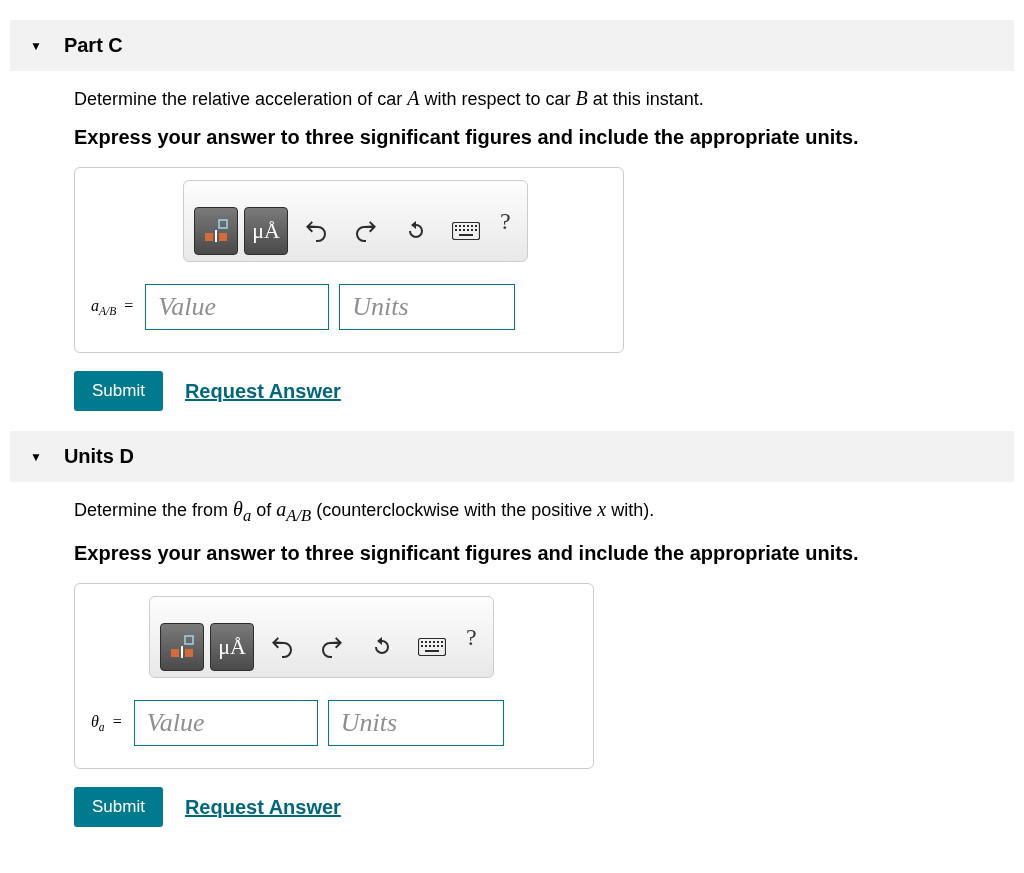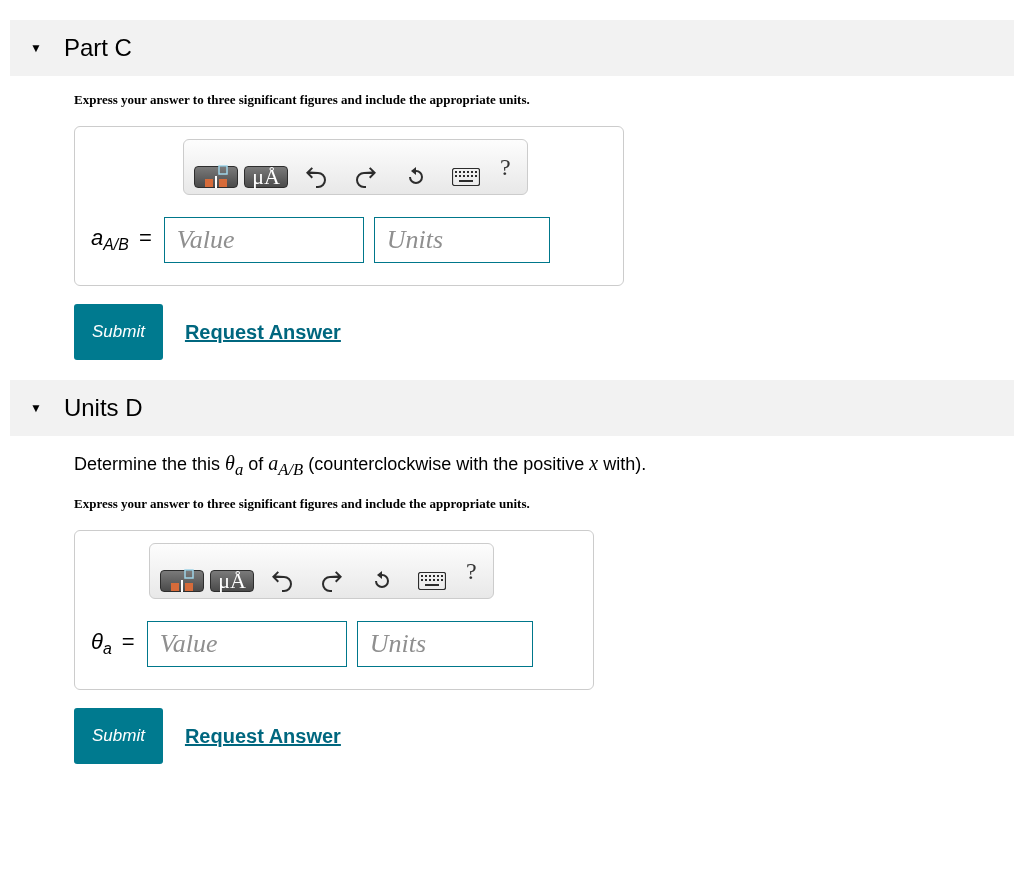--- a/index.html
+++ b/index.html
@@ -17,55 +17,54 @@
     display: flex;
     align-items: center;
     margin: 20px 0 16px 0;
   }
   .part-header .caret {
     font-size: 12px;
     margin-right: 22px;
     color: #000;
   }
   .part-header .title {
-    font-weight: 400;
-    font-size: 24px;
+    font-weight: 700;
+    font-size: 20px;
   }
   .question-body {
     padding: 0 0 0 64px;
   }
   .prompt {
     font-size: 18px;
     margin: 10px 0 16px 0;
   }
   .prompt .mi { font-family: 'Times New Roman', serif; font-style: italic; font-size: 20px; }
   .instr {
     font-weight: 700;
-    font-size: 13px;
+    font-size: 20px;
     margin: 16px 0 18px 0;
-    font-family: Liberation Serif, serif;
   }
   .answer-panel {
     border: 1px solid #ccc;
     border-radius: 6px;
     padding: 12px 16px 22px 16px;
     width: 550px;
   }
   .toolbar {
     display: inline-flex;
     align-items: center;
     background: linear-gradient(#fdfdfd,#e8e8e8);
     border: 1px solid #ccc;
     border-radius: 6px;
     padding: 6px 10px;
     margin: 0 0 22px 92px;
     gap: 6px;
   }
   .tbtn {
-    width: 44px; height: 22px;
+    width: 44px; height: 48px;
     display: inline-flex; align-items: center; justify-content: center;
     border-radius: 4px;
     cursor: pointer;
     margin-top: 20px;
   }
   .tbtn.dark {
     background: linear-gradient(#7a7a7a,#4a4a4a);
     border: 1px solid #2d2d2d;
     color: #fff;
   }
@@ -81,58 +80,57 @@
   .keyboard-icon {
     display: inline-flex;
     padding: 2px 4px;
   }
   .inputs-row {
     display: flex;
     align-items: center;
     gap: 10px;
   }
   .varlabel {
-    font-family: Liberation Sans, sans-serif;
+    font-family: Liberation Serif, serif;
     font-style: italic;
-    font-size: 22px;
+    font-size: 16px;
     white-space: nowrap;
   }
   .varlabel sub { font-size: 0.72em; font-style: italic; }
   .varlabel .eq { font-style: normal; padding: 0 2px 0 4px; }
   .val-input, .units-input {
     height: 46px;
     border: 1px solid #00778b;
     font-family: 'Times New Roman', serif;
     font-style: italic;
     font-size: 26px;
     padding: 4px 12px;
     color: #000;
     background: #fff;
   }
   .val-input::placeholder, .units-input::placeholder {
     color: #8f8f8f;
     font-style: italic;
   }
-  .val-input { width: 200px; font-family: Liberation Serif, serif; }
+  .val-input { width: 184px; font-family: Liberation Serif, serif; }
   .units-input { width: 176px; }
   .actions {
     margin-top: 18px;
     display: flex;
     align-items: center;
     gap: 22px;
   }
   .submit-btn {
     background: #007a8f;
     color: #fff;
     border: none;
     font-size: 17px;
-    padding: 18px 18px;
+    padding: 10px 18px;
     border-radius: 3px;
     cursor: pointer;
-    font-style: italic;
   }
   .req-link {
     color: #00677f;
     font-weight: 700;
     text-decoration: underline;
     font-size: 20px;
     cursor: pointer;
   }
   .mu-a {
     font-family: 'Times New Roman', serif;
@@ -143,20 +141,23 @@
 </style>
 </head>
 <body>
 
 <div class="part-header">
   <span class="caret">▼</span>
   <span class="title">Part C</span>
 </div>
 
 <div class="question-body">
+  <p class="prompt">
+    <span>Determine the relative acceleration of car </span><span class="mi">A</span><span> with respect to car </span><span class="mi">B</span><span> at this instant.</span>
+  </p>
   <p class="instr">Express your answer to three significant figures and include the appropriate units.</p>
 
   <div class="answer-panel">
     <div class="toolbar">
       <span class="tbtn dark">
         <svg width="28" height="26" viewBox="0 0 28 26">
           <rect x="3" y="15" width="8" height="8" fill="#d66b3a"></rect>
           <rect x="13" y="12" width="2" height="12" fill="#fff"></rect>
           <rect x="17" y="2" width="8" height="8" fill="none" stroke="#9fd4e8" stroke-width="1.5"></rect>
           <rect x="17" y="15" width="8" height="8" fill="#d66b3a"></rect>
@@ -218,21 +219,21 @@
   </div>
 </div>
 
 <div class="part-header">
   <span class="caret">▼</span>
   <span class="title">Units D</span>
 </div>
 
 <div class="question-body">
   <p class="prompt">
-    <span>Determine the this </span><span class="mi"><span>θ</span><sub>a</sub></span><span> of </span><span class="mi"><span>a</span><sub>A/B</sub></span><span> (counterclockwise with the positive </span><span class="mi">x</span><span> with).</span>
+    <span>Determine the from </span><span class="mi"><span>θ</span><sub>a</sub></span><span> of </span><span class="mi"><span>a</span><sub>A/B</sub></span><span> (counterclockwise with the positive </span><span class="mi">x</span><span> with).</span>
   </p>
   <p class="instr">Express your answer to three significant figures and include the appropriate units.</p>
 
   <div class="answer-panel" style="width:520px;">
     <div class="toolbar" style="margin-left:58px;">
       <span class="tbtn dark">
         <svg width="28" height="26" viewBox="0 0 28 26">
           <rect x="3" y="15" width="8" height="8" fill="#d66b3a"></rect>
           <rect x="13" y="12" width="2" height="12" fill="#fff"></rect>
           <rect x="17" y="2" width="8" height="8" fill="none" stroke="#9fd4e8" stroke-width="1.5"></rect>

